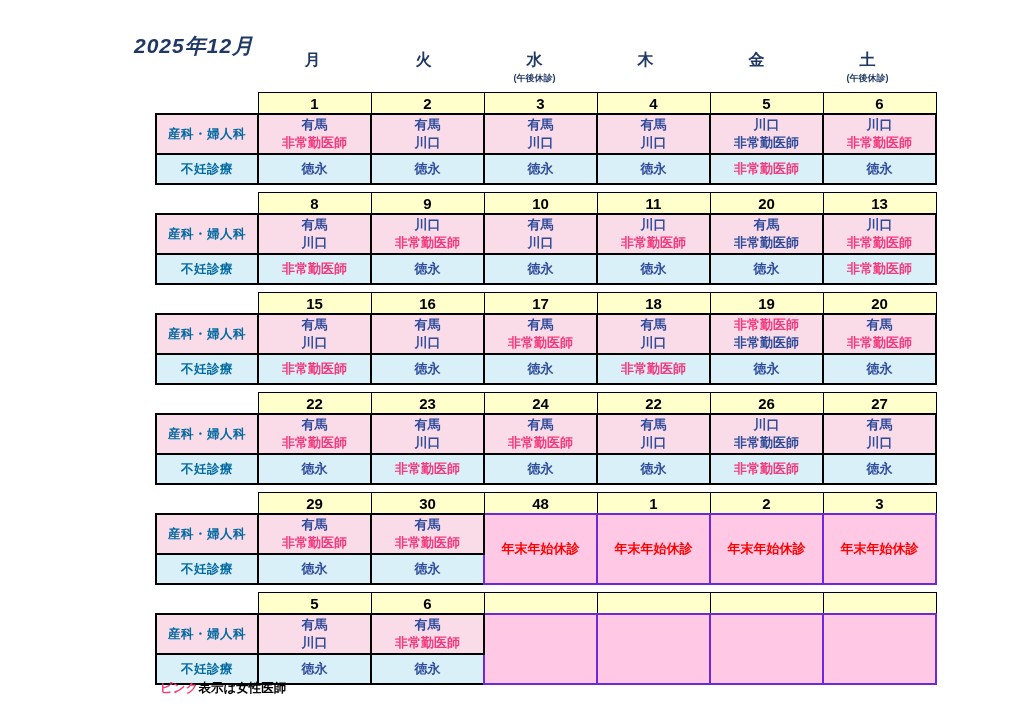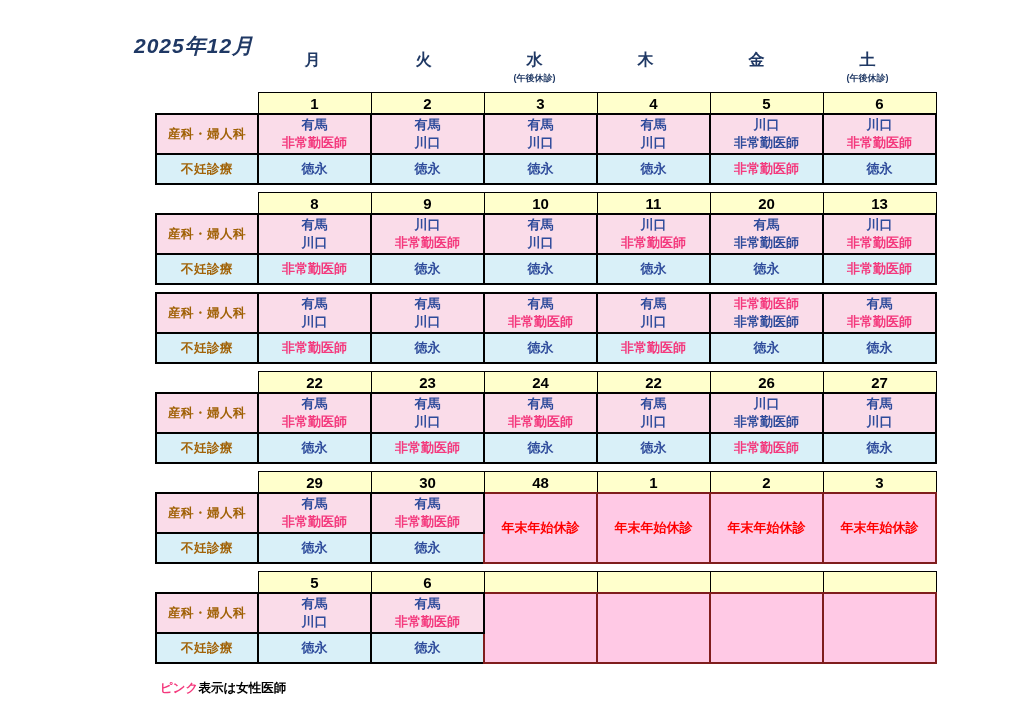--- a/index.html
+++ b/index.html
@@ -20,29 +20,29 @@
   #weeks{position:absolute;left:155px;top:92px;}
   table.week{border-collapse:collapse;table-layout:fixed;margin-bottom:7px;}
   td{padding:0;text-align:center;vertical-align:middle;overflow:hidden;}
   td.corner{width:100px;border:none;background:transparent;}
   td.date{
     width:111px;height:20px;background:var(--date_bg);
     border:1px solid #000;font-size:15px;font-weight:bold;color:#000;
   }
   td.label{
     width:100px;border:2px solid #000;
-    font-size:12.5px;font-weight:bold;color:#a16207;letter-spacing:0.5px;
+    font-size:12.5px;font-weight:bold;color:#0369a1;letter-spacing:0.5px;
   }
   td.cell{width:111px;border:2px solid #000;font-size:13px;font-weight:bold;line-height:1.4;margin-top:19px;}
   tr.r-ob td.label, tr.r-ob td.cell{height:38px;}
   tr.r-f td.label, tr.r-f td.cell{height:28px;}
   .pinkbg{background:var(--obgyn_bg);}
   .bluebg{background:var(--fertility_bg);}
   td.closed{
-    width:111px;border:2px solid #7f1d1d;background:var(--closed_bg);
+    width:111px;border:2px solid #6d28d9;background:var(--closed_bg);
     color:var(--closed_text);font-size:13px;font-weight:bold;
   }
   .ln.blue{color:var(--doctor_blue);}
   .ln.pink{color:var(--doctor_pink);}
   .note{position:absolute;left:160px;top:680px;font-size:12.5px;font-weight:bold;color:#000;}
   .note .pinkword{color:var(--doctor_pink);text-align:center;}
 </style>
 </head>
 <body>
 
@@ -193,20 +193,29 @@
             <div class="ln blue">徳永</div>
           </td>
           <td class="cell bluebg">
             <div class="ln pink">非常勤医師</div>
           </td>
         </tr>
       </tbody>
     </table>
     <table class="week">
       <tbody>
+        <tr>
+          <td class="corner"></td>
+          <td class="date">15</td>
+          <td class="date">16</td>
+          <td class="date">17</td>
+          <td class="date">18</td>
+          <td class="date">19</td>
+          <td class="date">20</td>
+        </tr>
         <tr class="r-ob">
           <td class="label pinkbg">産科・婦人科</td>
           <td class="cell pinkbg">
             <div class="ln blue">有馬</div>
             <div class="ln blue">川口</div>
           </td>
           <td class="cell pinkbg">
             <div class="ln blue">有馬</div>
             <div class="ln blue">川口</div>
           </td>

